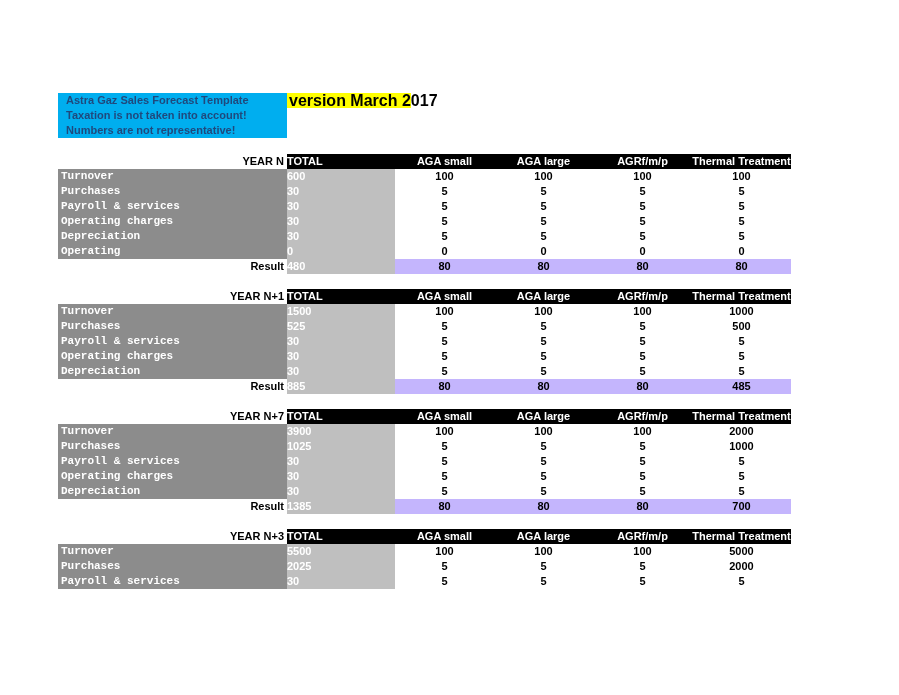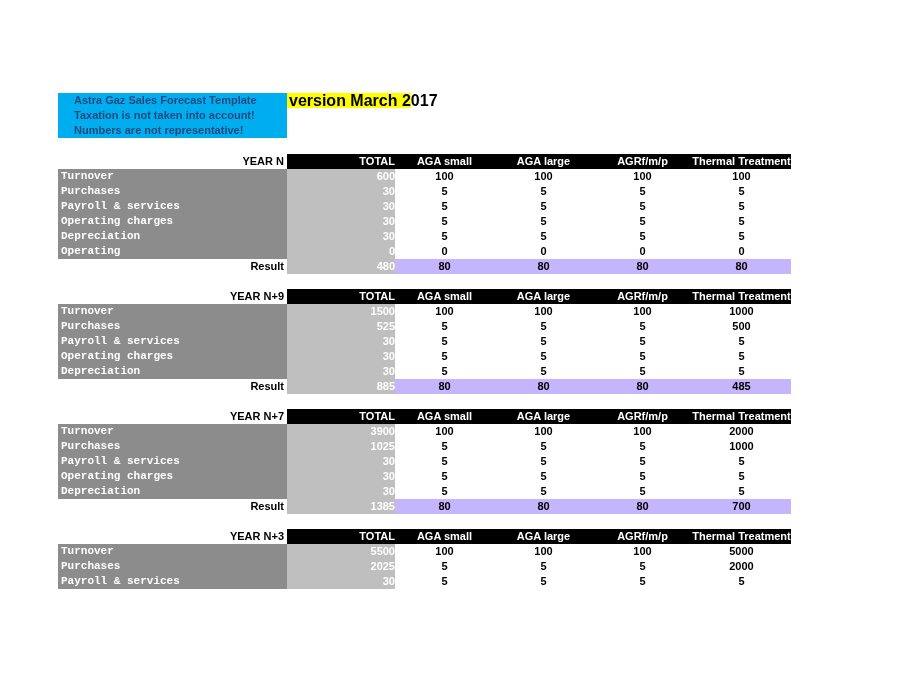--- a/index.html
+++ b/index.html
@@ -13,40 +13,40 @@
   }
   
   .title-block {
     position:absolute; left:58px; top:93px; width:229px;
     background:#00AEEF;
   }
   .title-line {
     height:15px; line-height:15px;
     font-size:11px; font-weight:bold;
     color:#1F497D;
-    padding-left:16px;
+    padding-left:8px;
     white-space:nowrap;
   }
   .version-cell {
     position:absolute; left:287px; top:93px; width:124px; height:15px;
     background:#FFFF00;
     font-size:16px; font-weight:bold; line-height:15px;
     color:#000; padding-left:2px;
     white-space:nowrap;
   }
   
   .sections { position:absolute; left:58px; top:154px; }
   .section { margin-bottom:15px; }
   .row { display:flex; height:15px; }
   .cell {
     font-size:11px; font-weight:bold; line-height:15px;
     white-space:nowrap; overflow:hidden;
   }
   .c-label { width:229px; }
-  .c-total { width:108px; text-align:right; }
+  .c-total { width:108px; text-align:left; }
   .c-val   { width:99px;  text-align:center; }
   
   .header-row .c-label { text-align:right; padding-right:3px; color:#000; background:#fff; }
   .header-row .c-total,
   .header-row .c-val   { background:#000; color:#fff; }
   
   .data-row .c-label { background:#8C8C8C; color:#fff; padding-left:3px;font-family:Liberation Mono, monospace; }
   .data-row .c-total { background:#BFBFBF; color:#fff; }
   .data-row .c-val   { background:#fff; color:#000; }
   
@@ -132,21 +132,21 @@
             <div class="cell c-val">80</div>
             <div class="cell c-val">80</div>
             <div class="cell c-val">80</div>
             <div class="cell c-val">80</div>
           </div>
         </div>
   </div>
 
   <div class="section">
     <div class="row header-row">
-      <div class="cell c-label year-label">YEAR N+9</div>
+      <div class="cell c-label year-label">YEAR N+1</div>
     <div class="cell c-total">TOTAL</div>
           <div class="cell c-val">AGA small</div>
           <div class="cell c-val">AGA large</div>
           <div class="cell c-val">AGRf/m/p</div>
           <div class="cell c-val">Thermal Treatment</div>
         </div>
     <div class="rows">
           <div class="row data-row">
             <div class="cell c-label">Turnover</div>
             <div class="cell c-total">1500</div>

